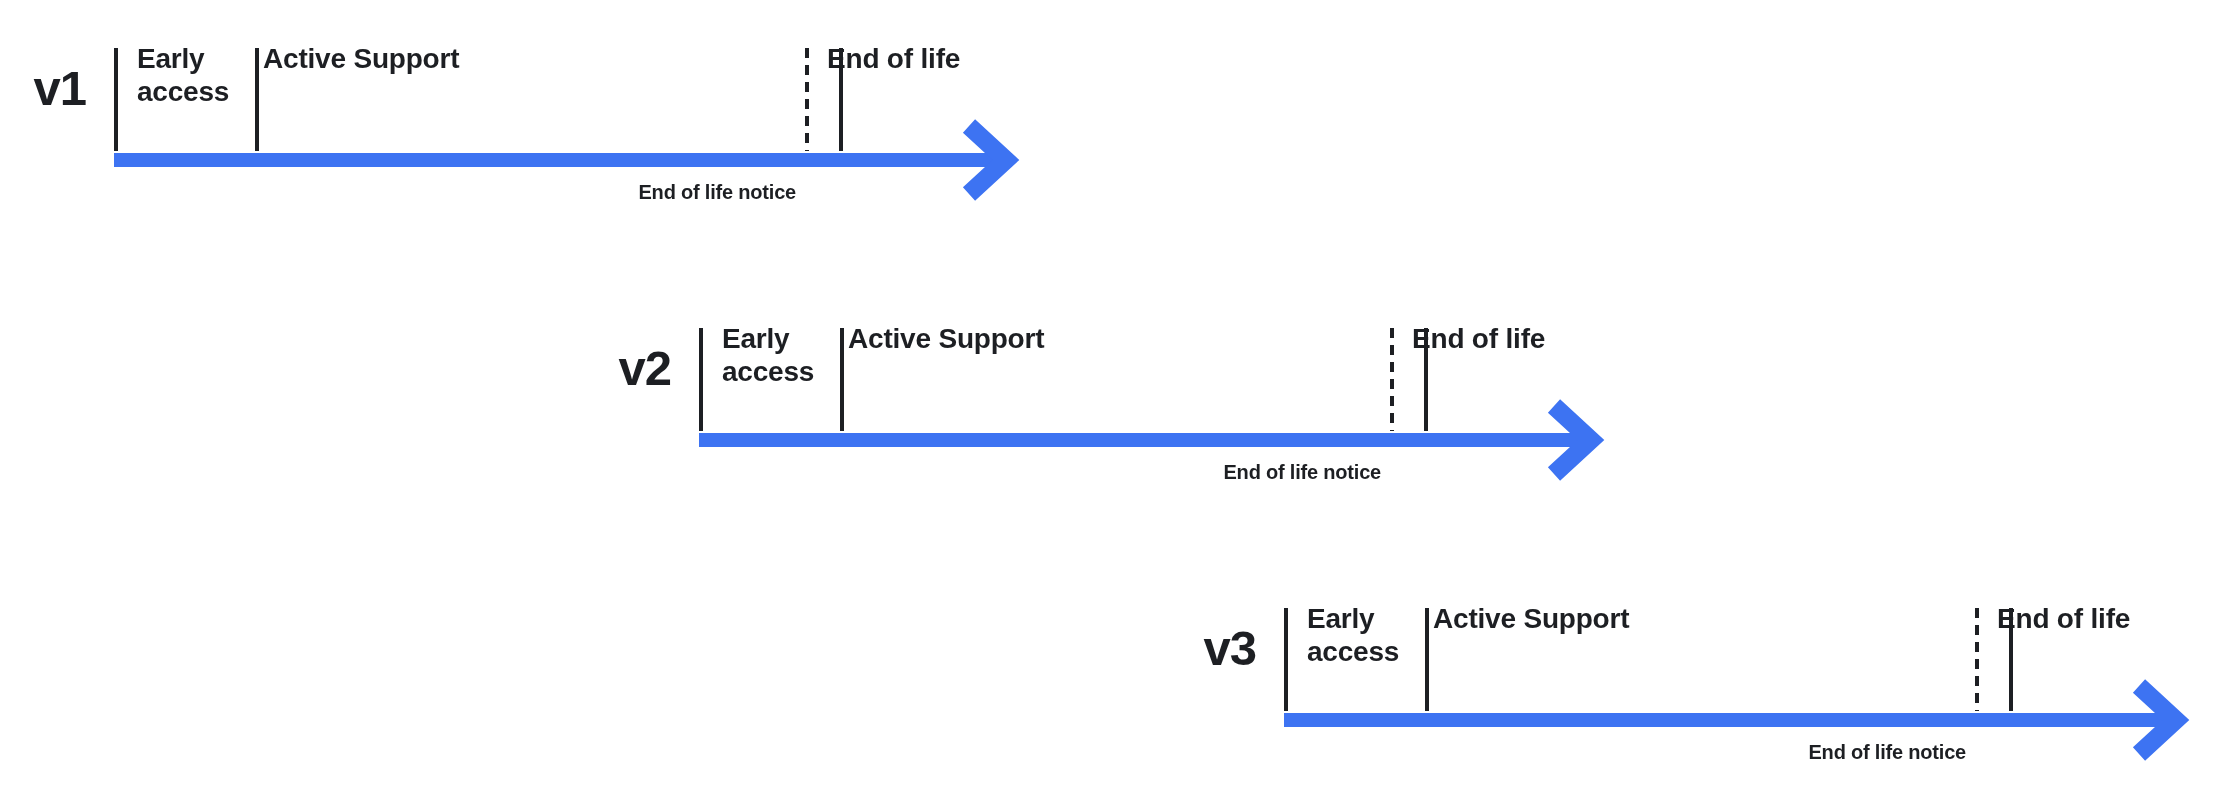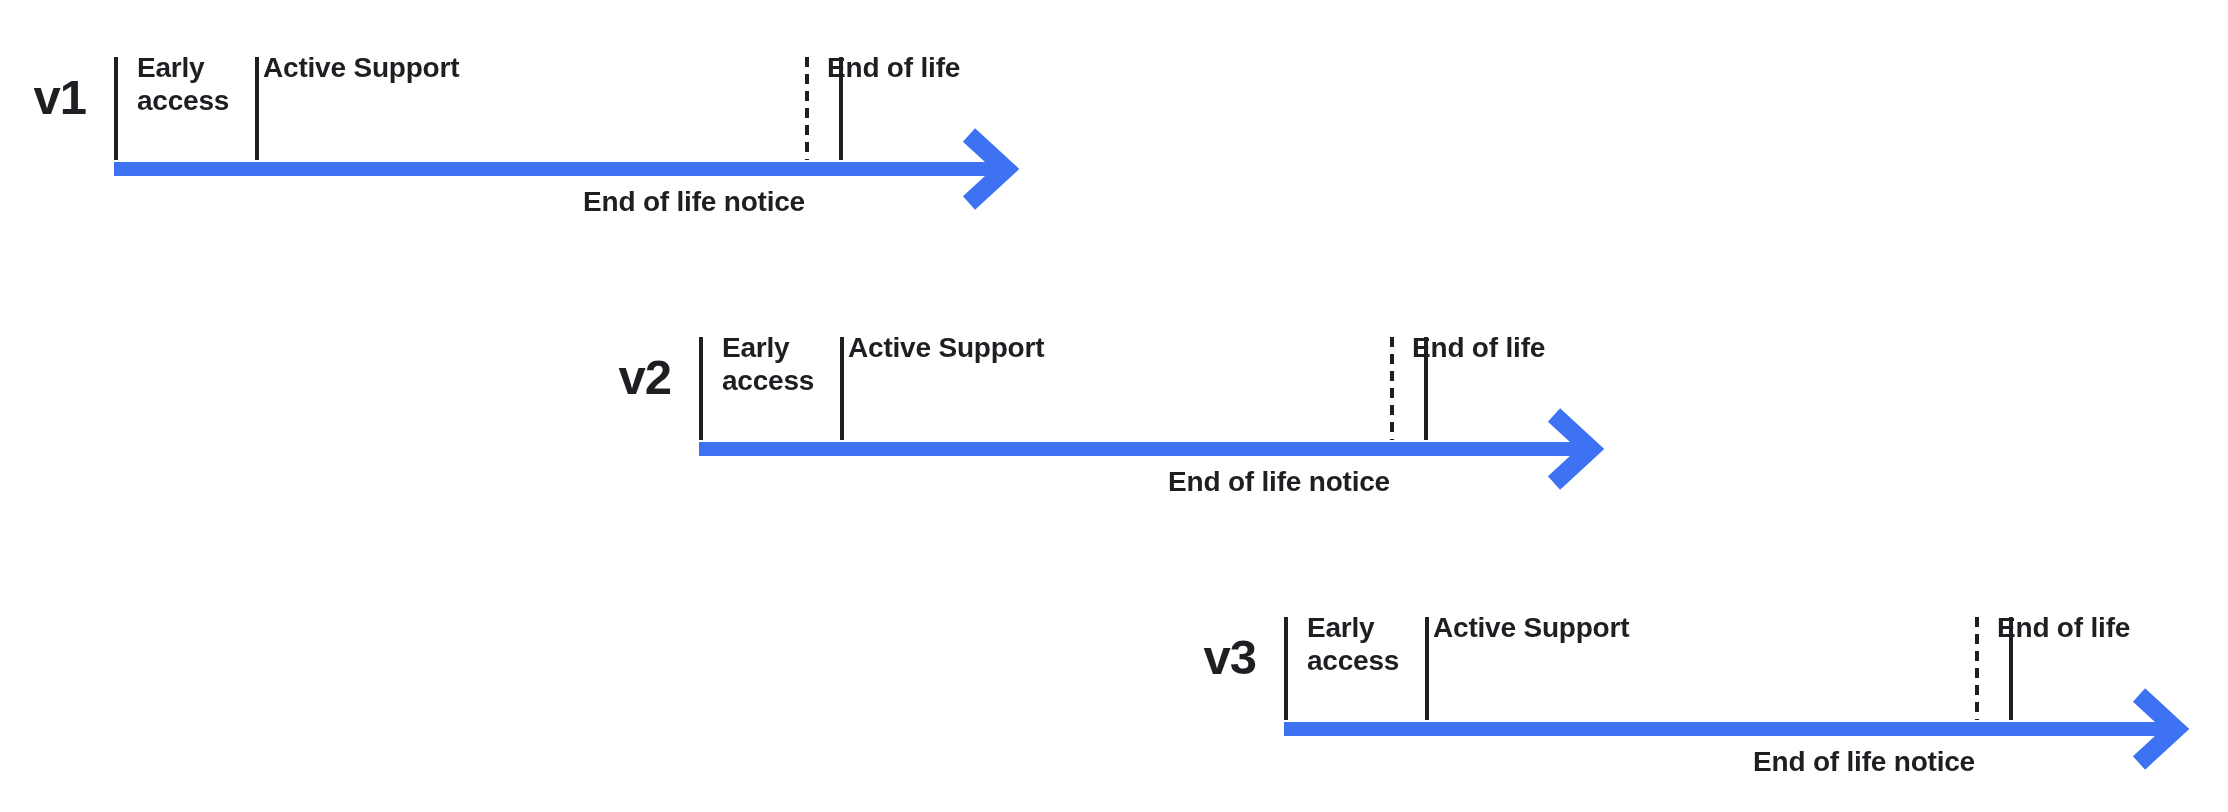--- a/index.html
+++ b/index.html
@@ -7,21 +7,21 @@
     --accent:#3d73f2;
     --bg:#ffffff;
   }
   html,body{margin:0;padding:0;}
   body{
     width:2228px;height:812px;position:relative;overflow:hidden;
     background:var(--bg);
     font-family:"Liberation Sans",sans-serif;
     color:var(--ink);
   }
-  .diagram{position:absolute;inset:0;margin-top:9px;}
+  .diagram{position:absolute;inset:0;}
   .row{position:absolute;width:0;height:0;}
   .version{
     position:absolute;left:-142px;top:16px;width:112px;
     text-align:right;font-weight:700;font-size:49px;line-height:49px;
     letter-spacing:-1px;
   }
   .tick{position:absolute;top:0;width:4px;height:103px;background:var(--ink);}
   .tick-start{left:-2px;}
   .tick-active{left:139px;}
   .tick-eol{left:723px;}
@@ -30,22 +30,22 @@
     background:repeating-linear-gradient(to bottom,var(--ink) 0 10px,transparent 10px 17px);
   }
   .label{
     position:absolute;top:-6px;font-size:28px;line-height:33px;
     font-weight:700;letter-spacing:-0.2px;white-space:nowrap;
   }
   .label-early{left:21px;width:106px;white-space:normal;}
   .label-active{left:147px;}
   .label-eol{left:711px;}
   .label-notice{
-    position:absolute;top:128px;left:289px;width:400px;text-align:right;
-    font-size:28px;line-height:33px;font-weight:700;letter-spacing:-0.2px;
+    position:absolute;top:128px;left:280px;width:400px;text-align:right;
+    font-size:20px;line-height:33px;font-weight:700;letter-spacing:-0.2px;
     white-space:nowrap;
   }
   .arrow{position:absolute;left:-2px;top:72px;width:912px;height:80px;overflow:visible;}
   .arrow line{stroke:var(--accent);stroke-width:14;}
   .arrow polyline{stroke:var(--accent);stroke-width:18;fill:none;stroke-linejoin:miter;stroke-linecap:butt;}
 </style>
 </head>
 <body>
 
 <div class="diagram">

